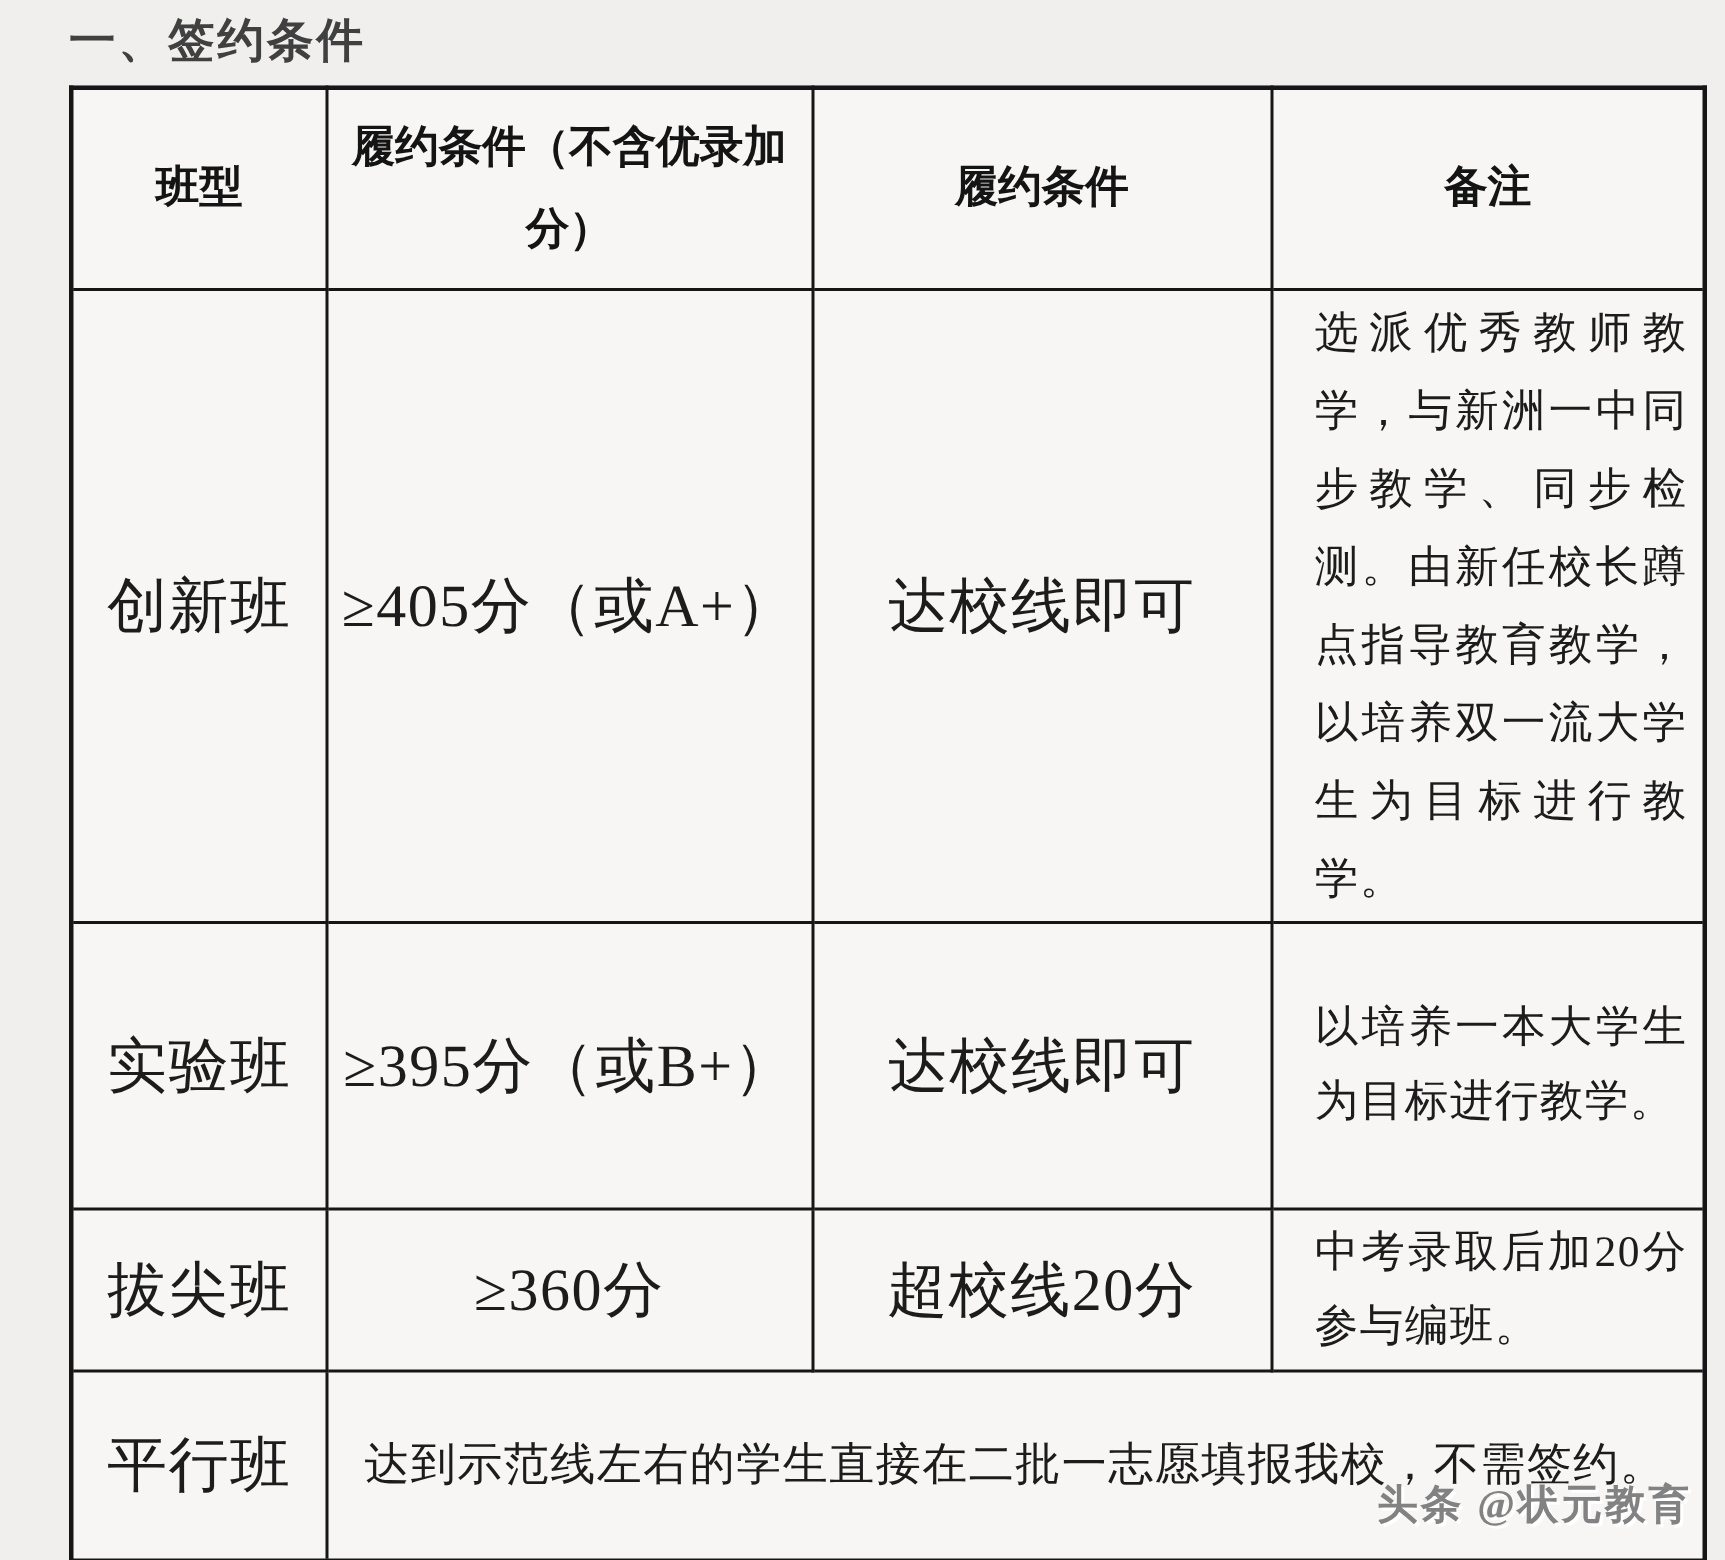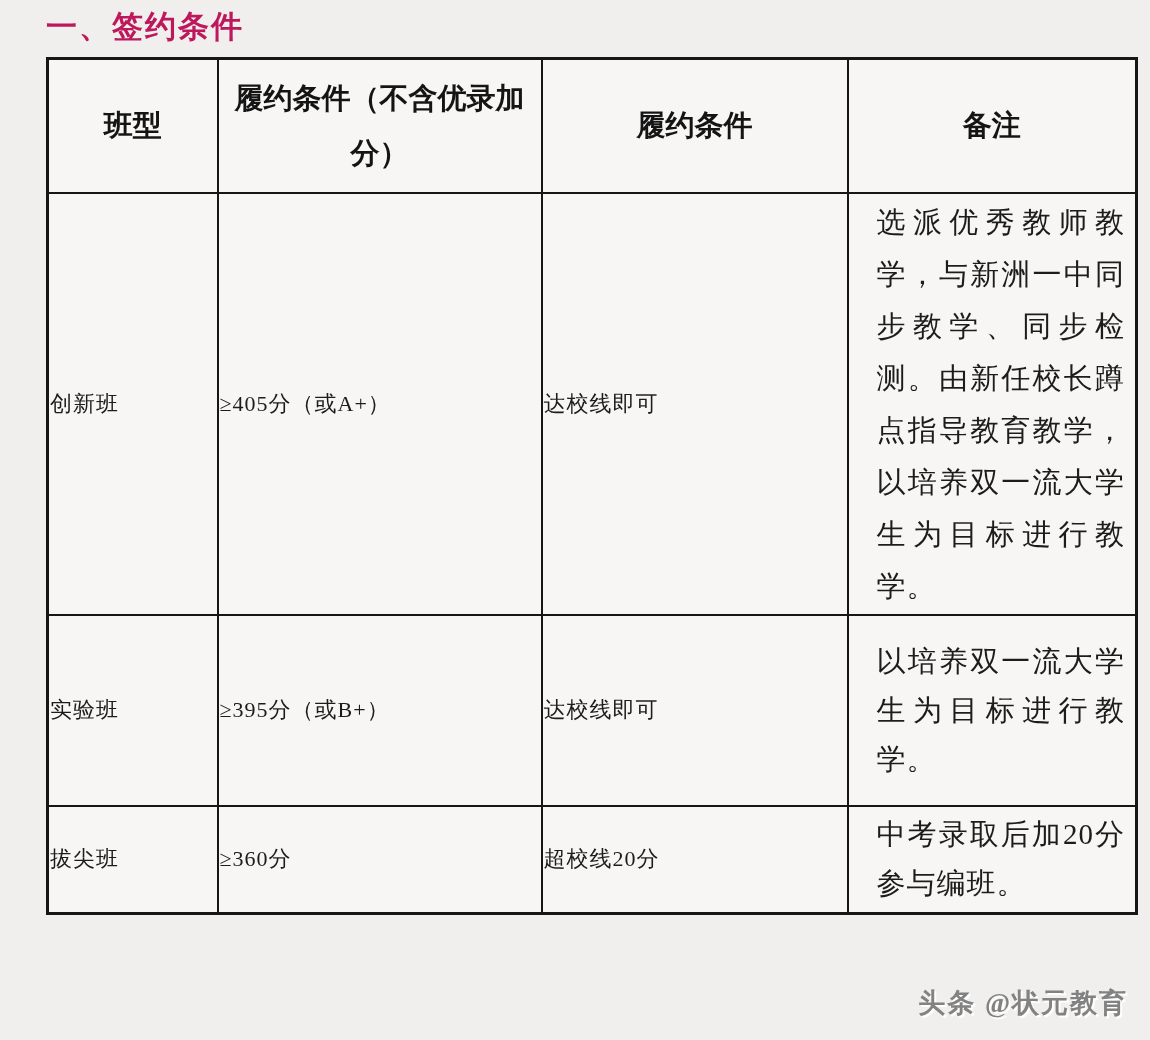--- a/index.html
+++ b/index.html
@@ -13,21 +13,21 @@
     overflow: hidden;
     position: relative;
   }
   .page-title {
     position: absolute;
     left: 46px;
     top: 6px;
     font-size: 31px;
     font-weight: bold;
     letter-spacing: 2px;
-    color: #be185d;
+    color: #404040;
   }
   table.sign-table {
     position: absolute;
     left: 46px;
     top: 57px;
     width: 1089px;
     border-collapse: collapse;
     table-layout: fixed;
     background: #f0abfc;
     border: 3px solid #161616;
@@ -49,21 +49,22 @@
   tr.row-parallel  { height: 127px; }
   th.head-cell {
     font-size: 29px;
     font-weight: bold;
     text-align: center;
     line-height: 55px;
     padding: 0 14px;
     color: #141414;
   }
   td.center-cell {
-    font-size: 22px;
+    font-size: 40px;
+    text-align: center;
     letter-spacing: 1px;
     color: #1c1c1c;
   }
   td.remark-cell {
     font-size: 29px;
     text-align: justify;
     text-justify: inter-character;
     line-height: 52px;
     padding: 2px 10px 2px 28px;
     letter-spacing: 1px;
@@ -116,26 +117,30 @@
       <td class="center-cell">创新班</td>
       <td class="center-cell">≥405分（或A+）</td>
       <td class="center-cell">达校线即可</td>
       <td class="remark-cell">选派优秀教师教学，与新洲一中同步教学、同步检测。由新任校长蹲点指导教育教学，以培养双一流大学生为目标进行教学。</td>
     </tr>
 
     <tr class="row-experiment">
       <td class="center-cell">实验班</td>
       <td class="center-cell">≥395分（或B+）</td>
       <td class="center-cell">达校线即可</td>
-      <td class="remark-cell tight">以培养双一流大学生为目标进行教学。</td>
+      <td class="remark-cell tight">以培养一本大学生为目标进行教学。</td>
     </tr>
 
     <tr class="row-top">
       <td class="center-cell">拔尖班</td>
       <td class="center-cell">≥360分</td>
       <td class="center-cell">超校线20分</td>
       <td class="remark-cell tight">中考录取后加20分参与编班。</td>
     </tr>
 
+    <tr class="row-parallel">
+      <td class="center-cell">平行班</td>
+      <td class="merged-cell" colspan="3">达到示范线左右的学生直接在二批一志愿填报我校，不需签约。</td>
+    </tr>
   </tbody>
 </table>
 
 <div class="watermark">头条 @状元教育</div>
 
 </body></html>

